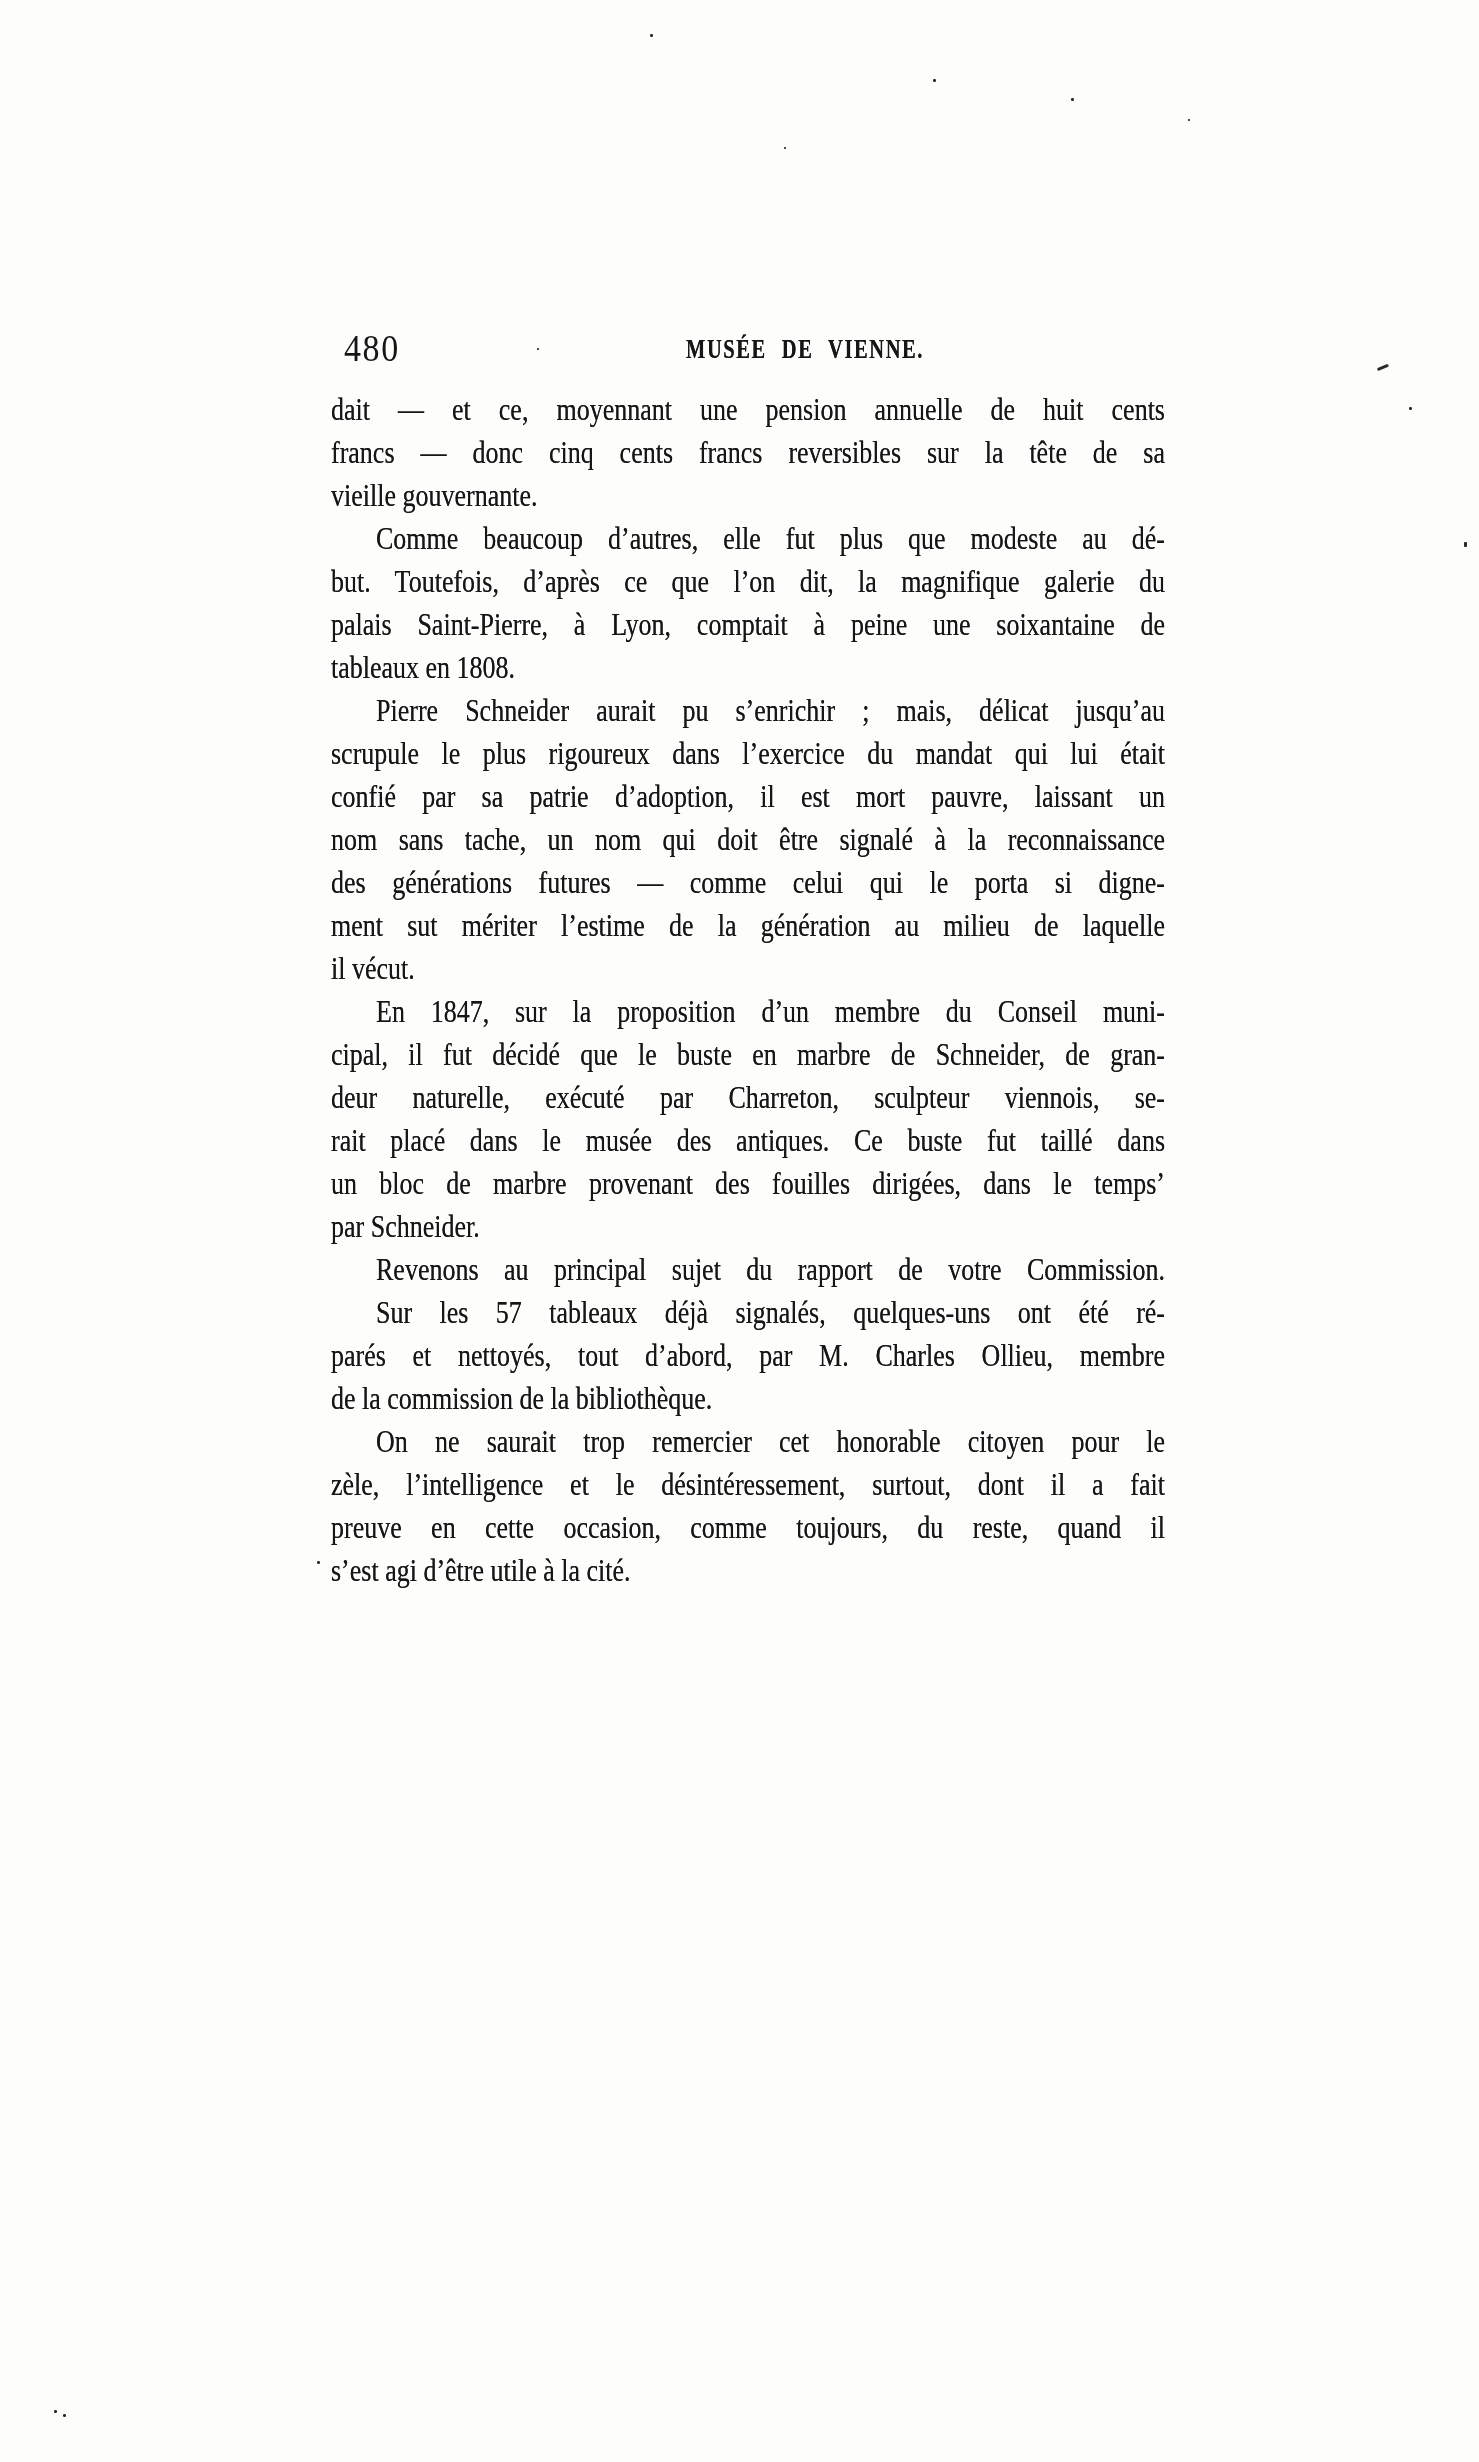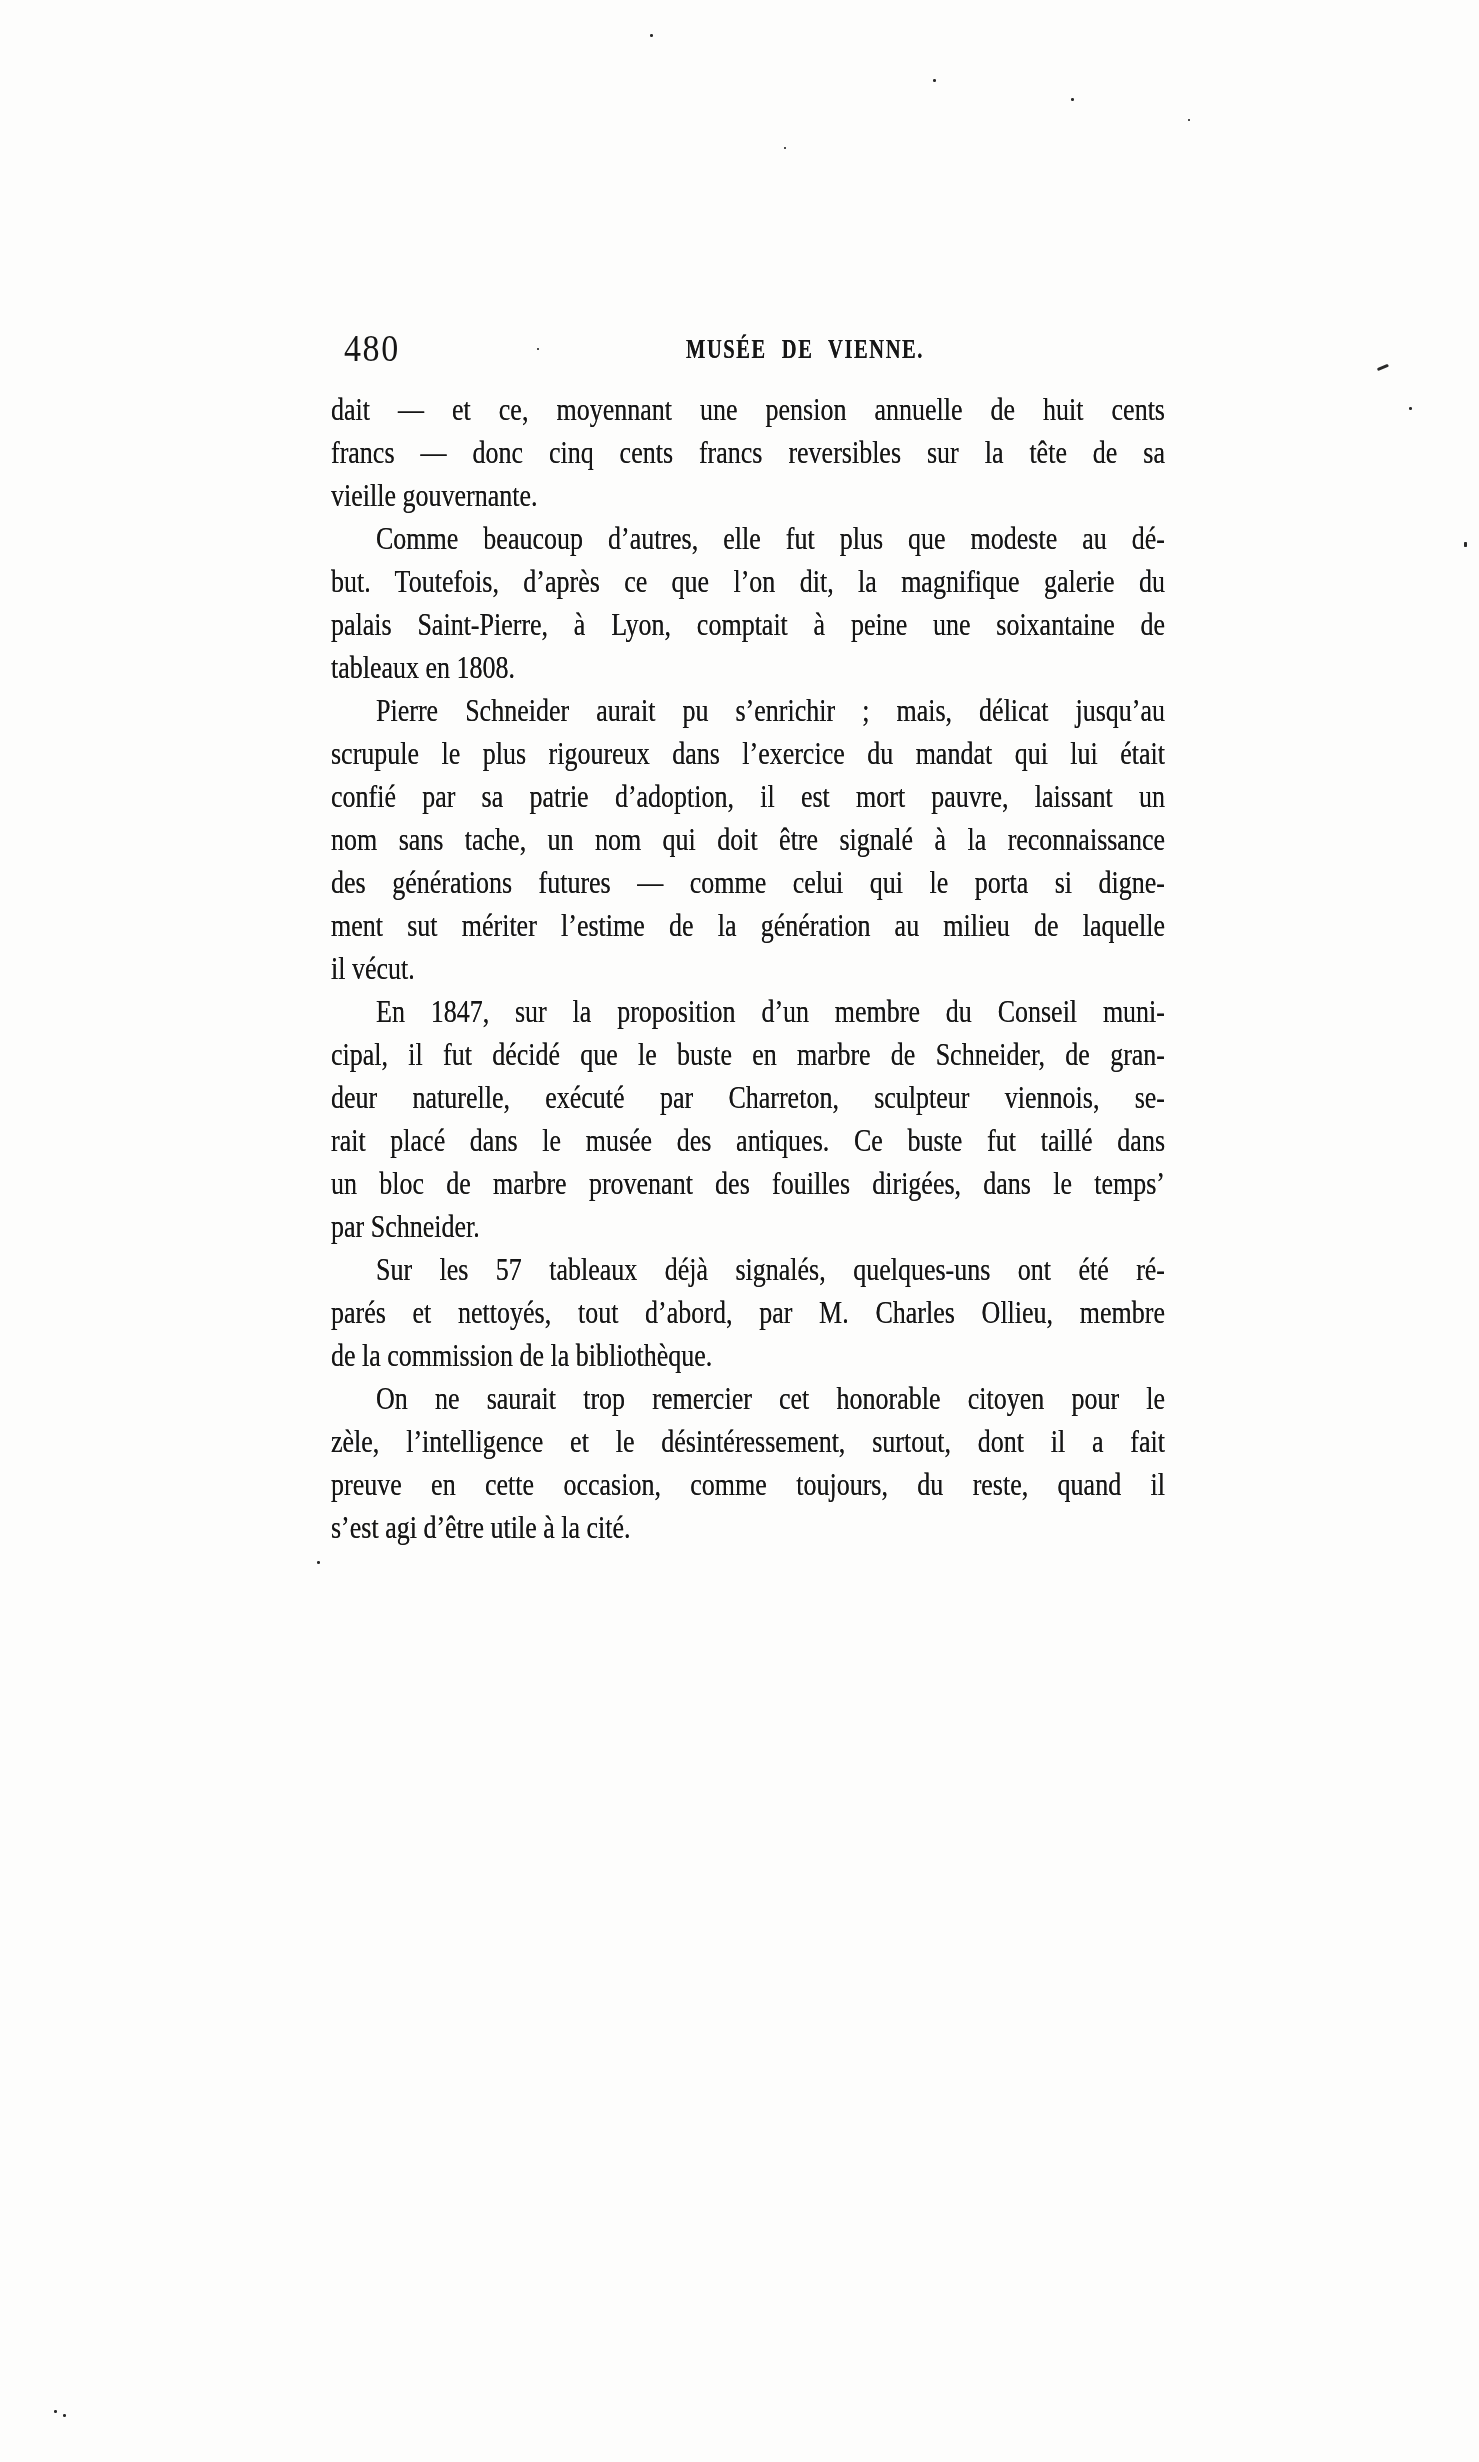--- a/index.html
+++ b/index.html
@@ -118,20 +118,23 @@
       </p>
       <p class="para indent">
         <span class="line">En 1847, sur la proposition d’un membre du Conseil muni-</span>
         <span class="line">cipal, il fut décidé que le buste en marbre de Schneider, de gran-</span>
         <span class="line">deur naturelle, exécuté par Charreton, sculpteur viennois, se-</span>
         <span class="line">rait placé dans le musée des antiques. Ce buste fut taillé dans</span>
         <span class="line">un bloc de marbre provenant des fouilles dirigées, dans le temps’</span>
         <span class="line last">par Schneider.</span>
       </p>
       <p class="para indent">
+        <span class="line">Revenons au principal sujet du rapport de votre Commission.</span>
+      </p>
+      <p class="para indent">
         <span class="line">Sur les 57 tableaux déjà signalés, quelques-uns ont été ré-</span>
         <span class="line">parés et nettoyés, tout d’abord, par M. Charles Ollieu, membre</span>
         <span class="line last">de la commission de la bibliothèque.</span>
       </p>
       <p class="para indent">
         <span class="line">On ne saurait trop remercier cet honorable citoyen pour le</span>
         <span class="line">zèle, l’intelligence et le désintéressement, surtout, dont il a fait</span>
         <span class="line">preuve en cette occasion, comme toujours, du reste, quand il</span>
         <span class="line last">s’est agi d’être utile à la cité.</span>
       </p>

